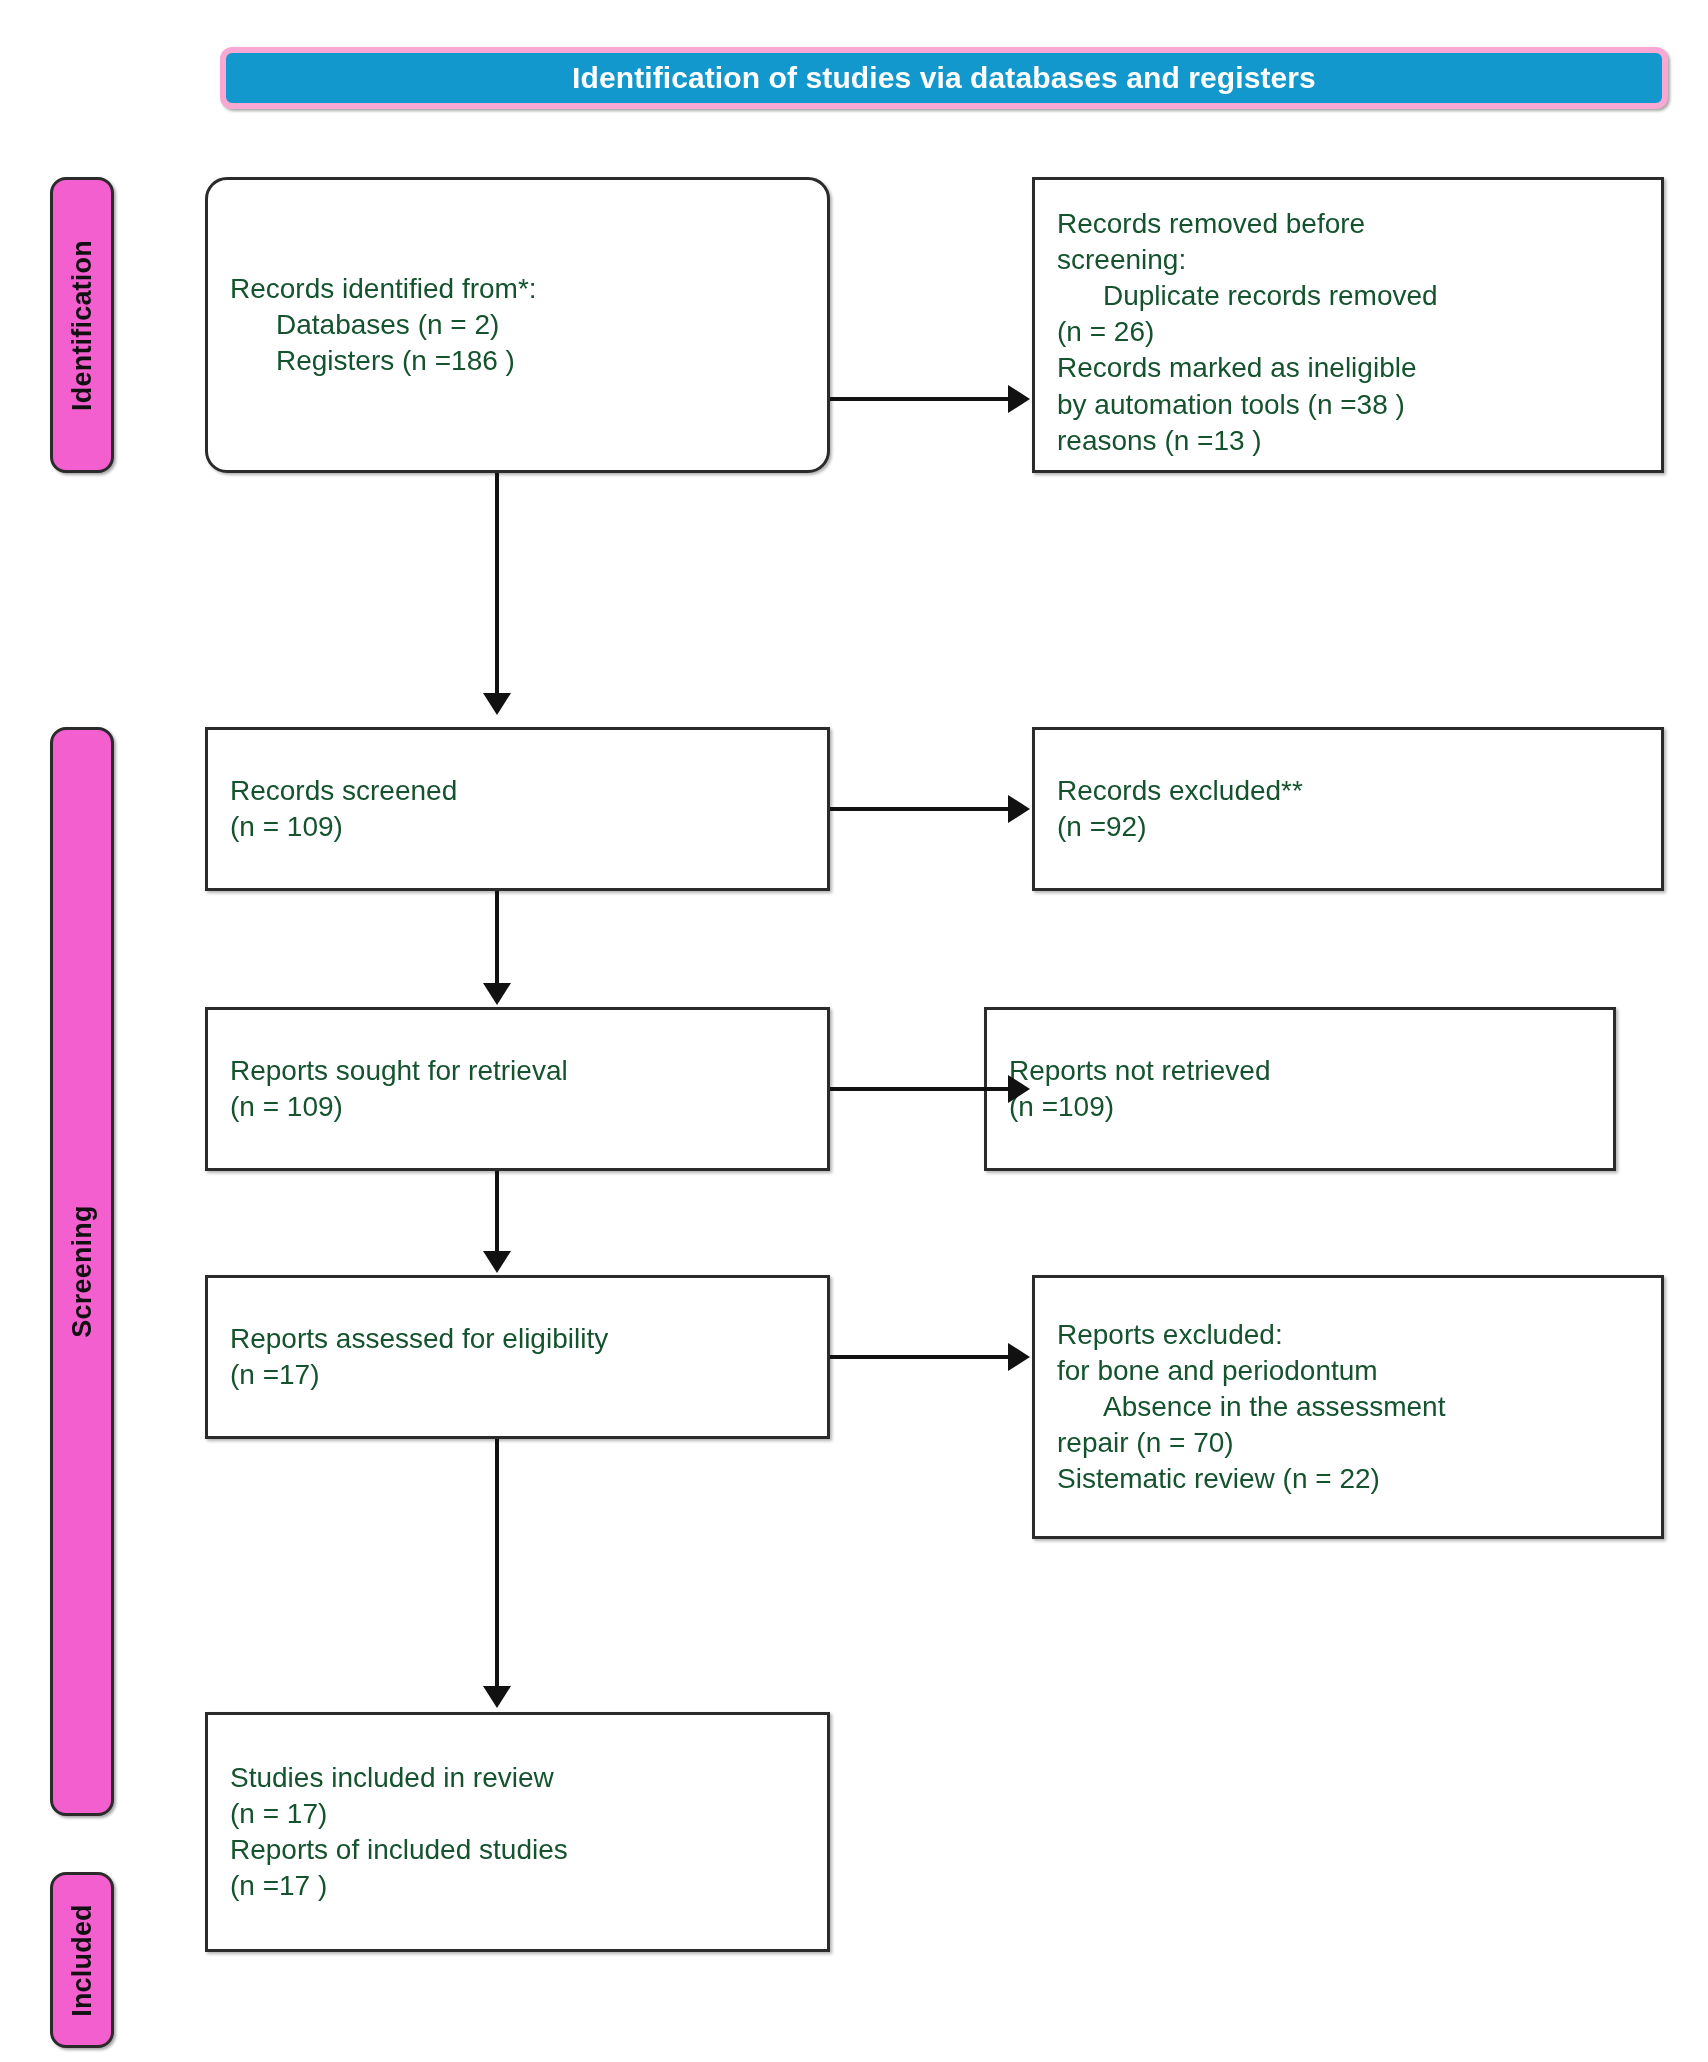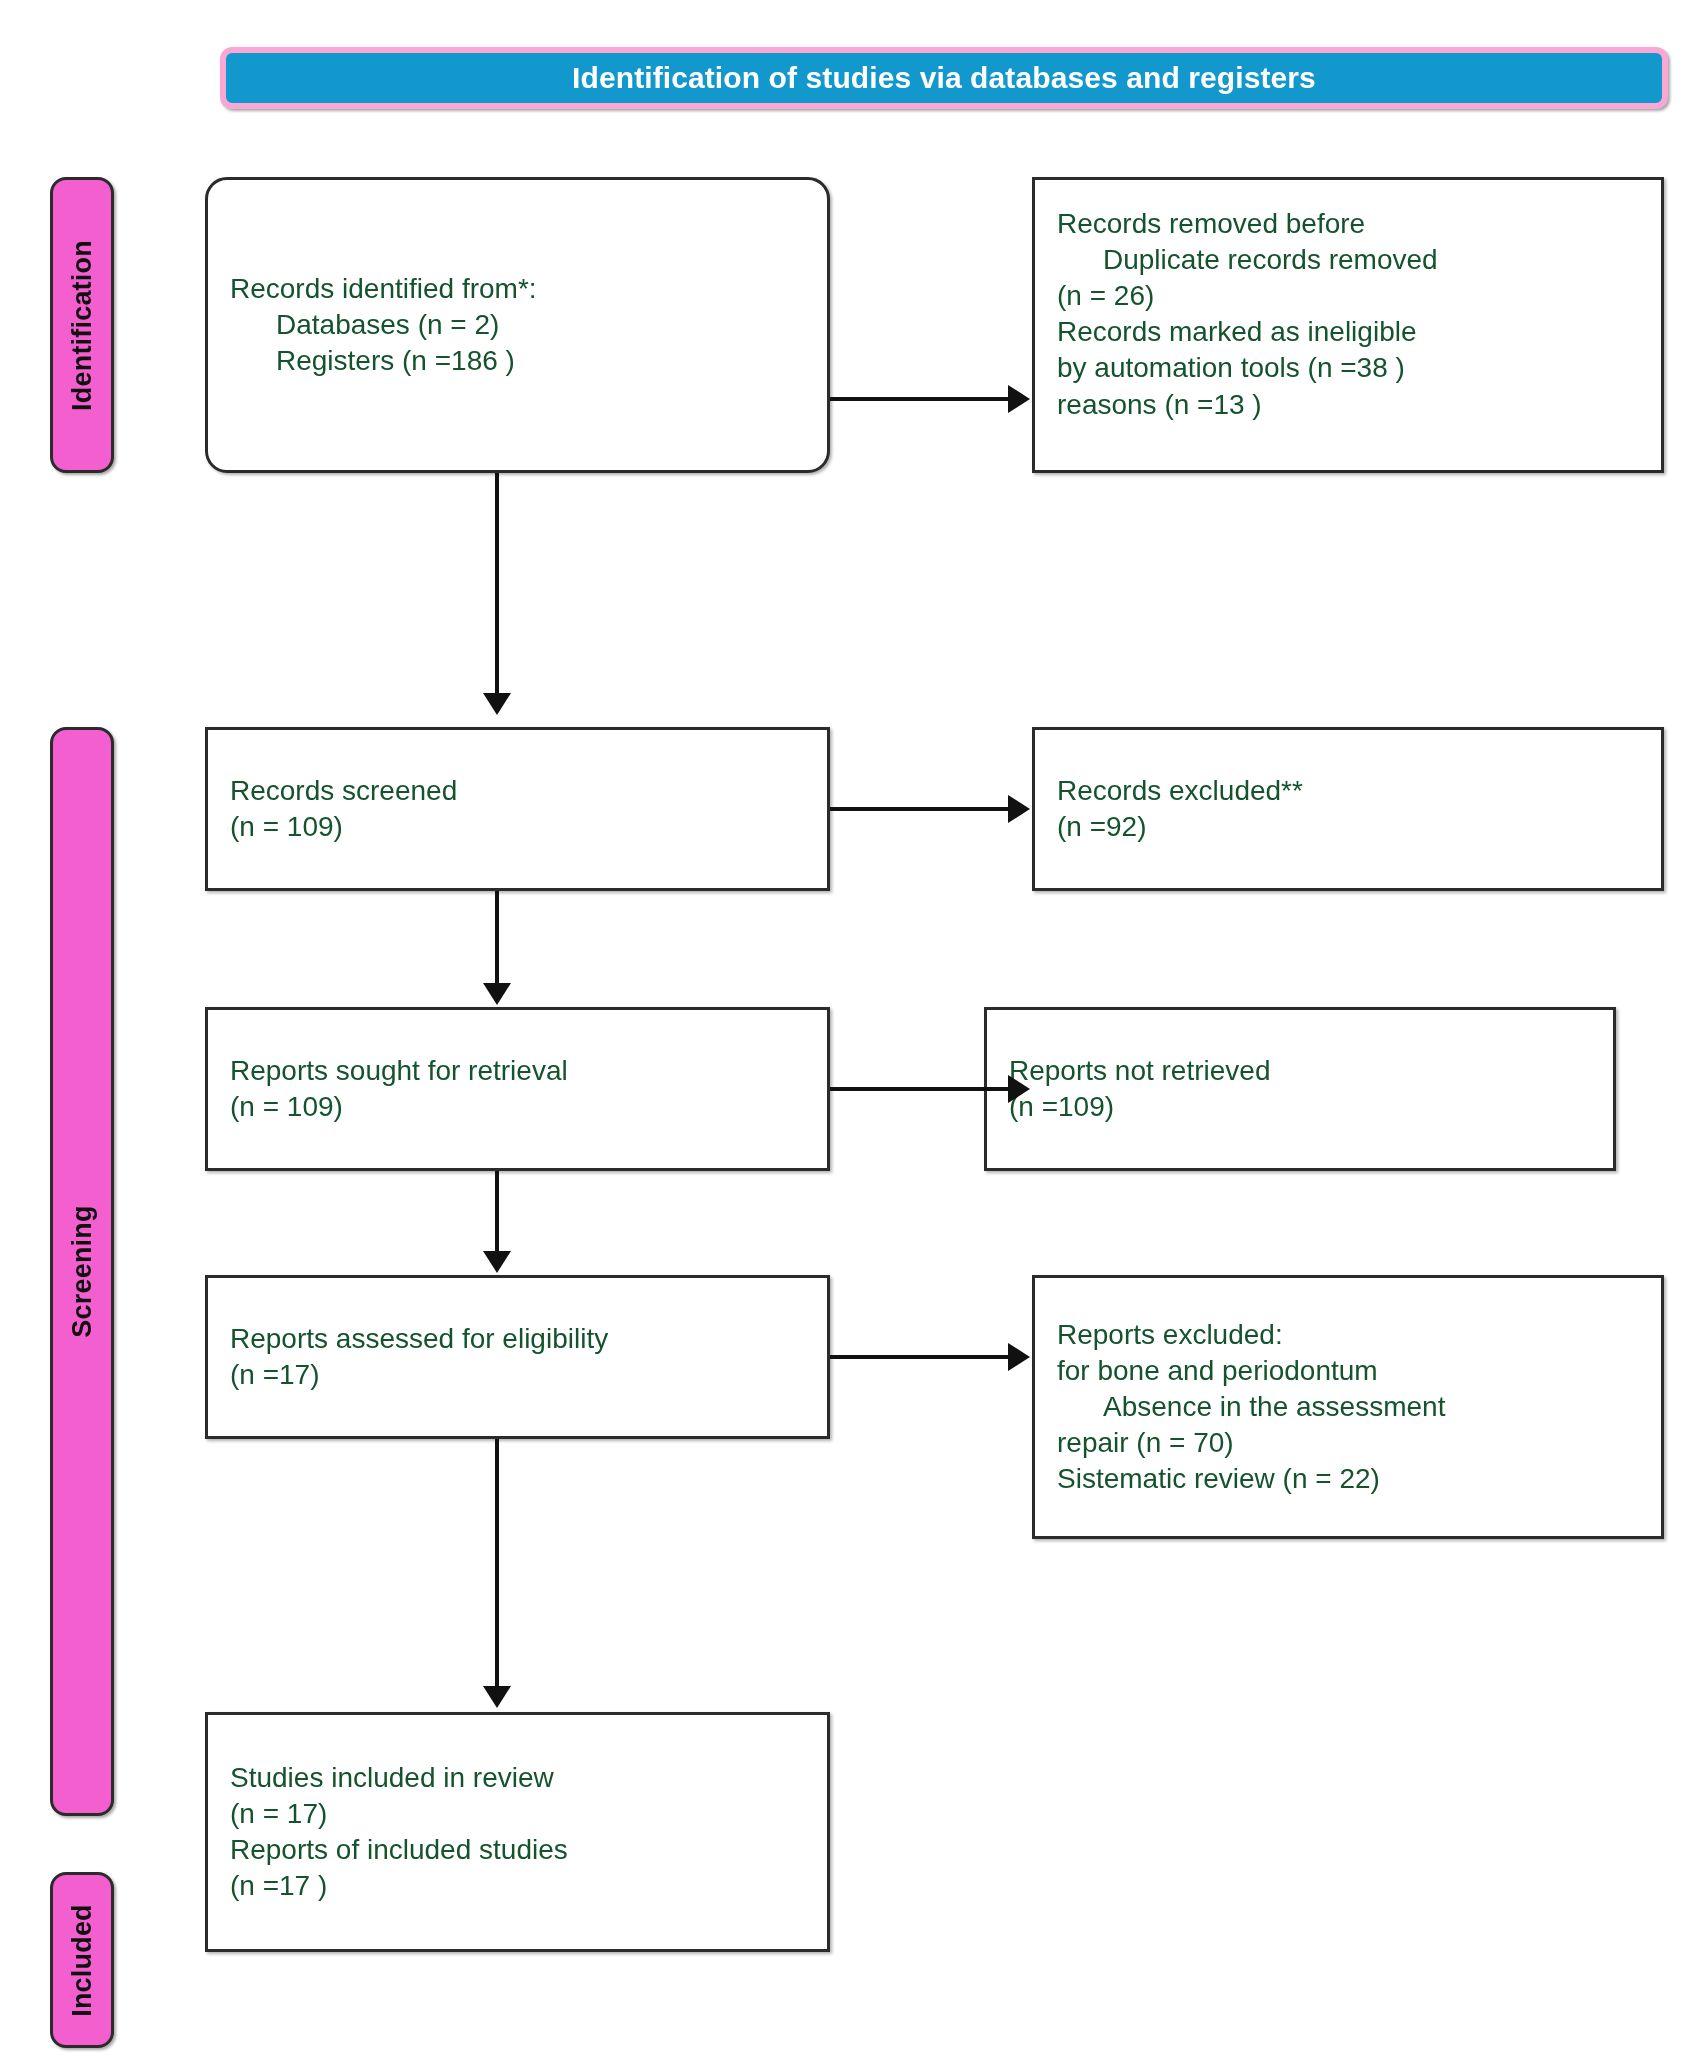--- a/index.html
+++ b/index.html
@@ -155,20 +155,21 @@
     <div class="box-inner">
       <div class="line">Records identified from*:</div>
       <div class="line indent">Databases (n = 2)</div>
       <div class="line indent">Registers (n =186 )</div>
     </div>
   </div>
 
   <div class="box top-aligned" id="box-removed">
     <div class="box-inner">
       <div class="line"><span>Records removed </span><span class="ital">before</span></div>
+      <div class="line"><span class="ital">screening</span><span>:</span></div>
       <div class="line indent">Duplicate records removed</div>
       <div class="line">(n = 26)</div>
       <div class="line">Records marked as ineligible</div>
       <div class="line">by automation tools (n =38 )</div>
       <div class="line">reasons (n =13 )</div>
     </div>
   </div>
 
   <div class="box" id="box-screened">
     <div class="box-inner">

